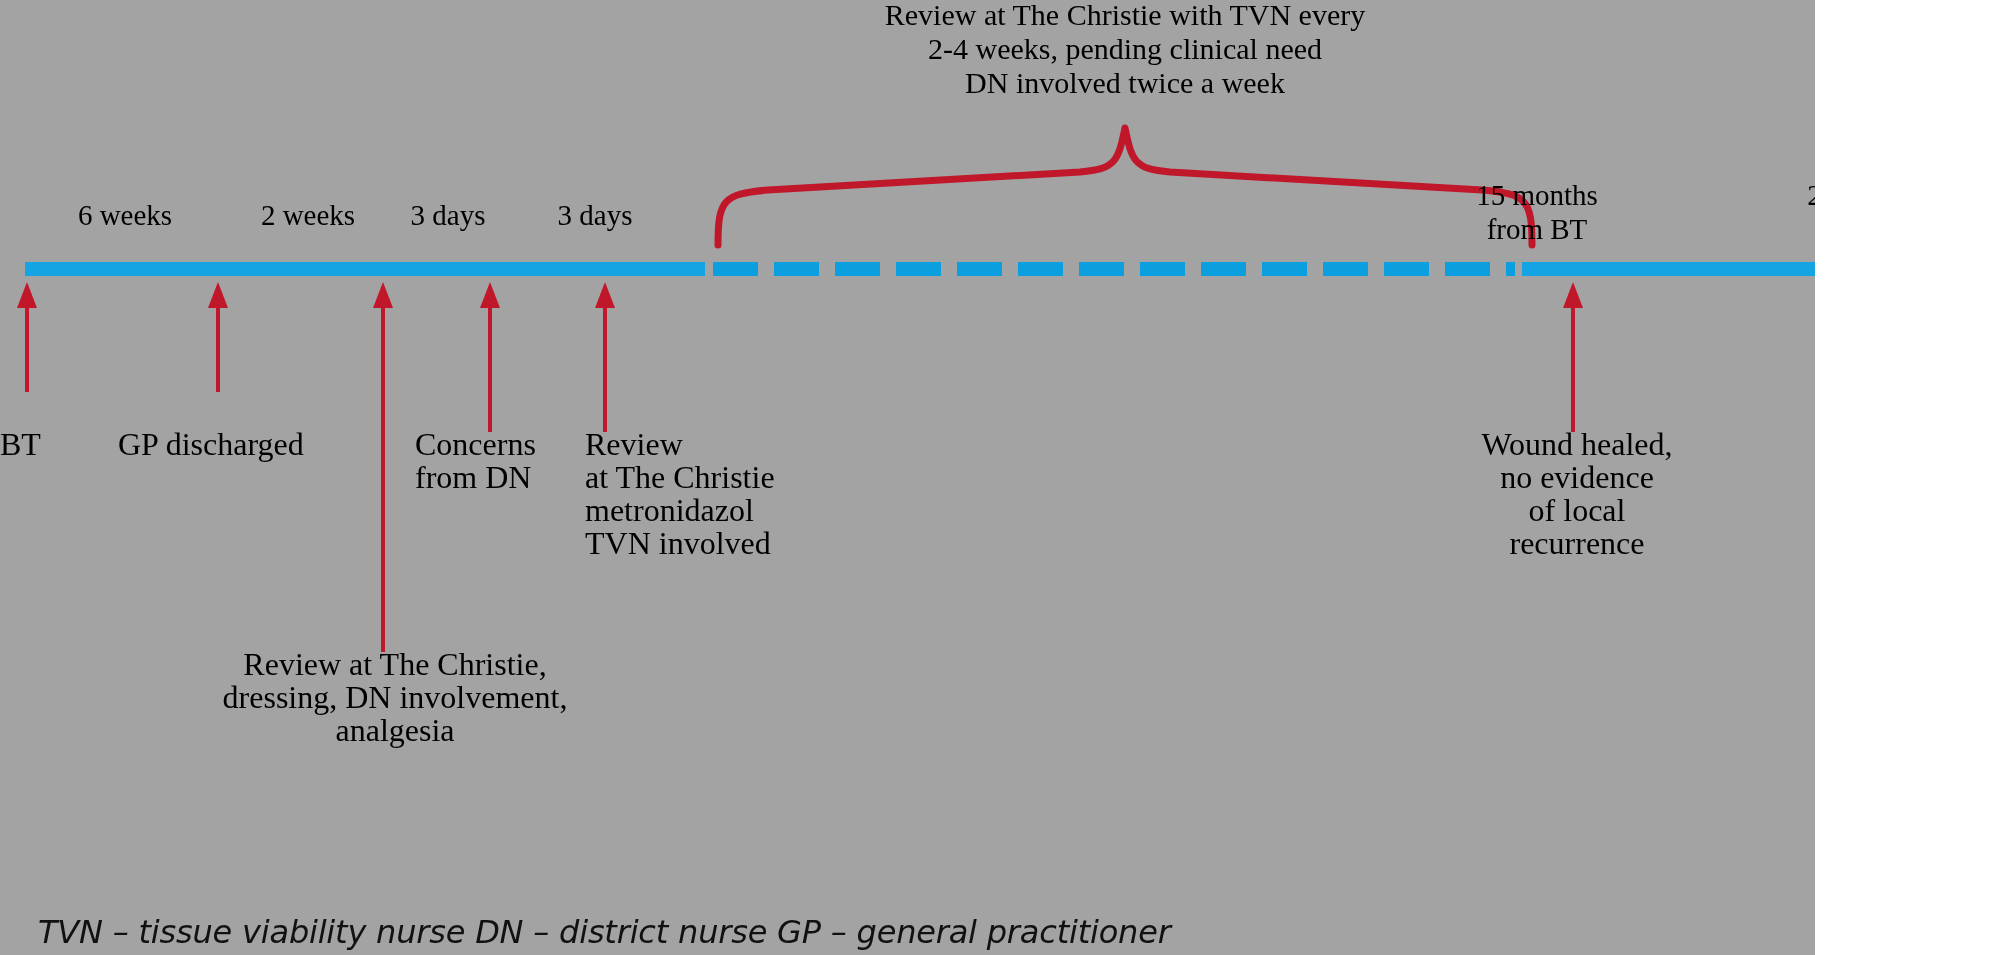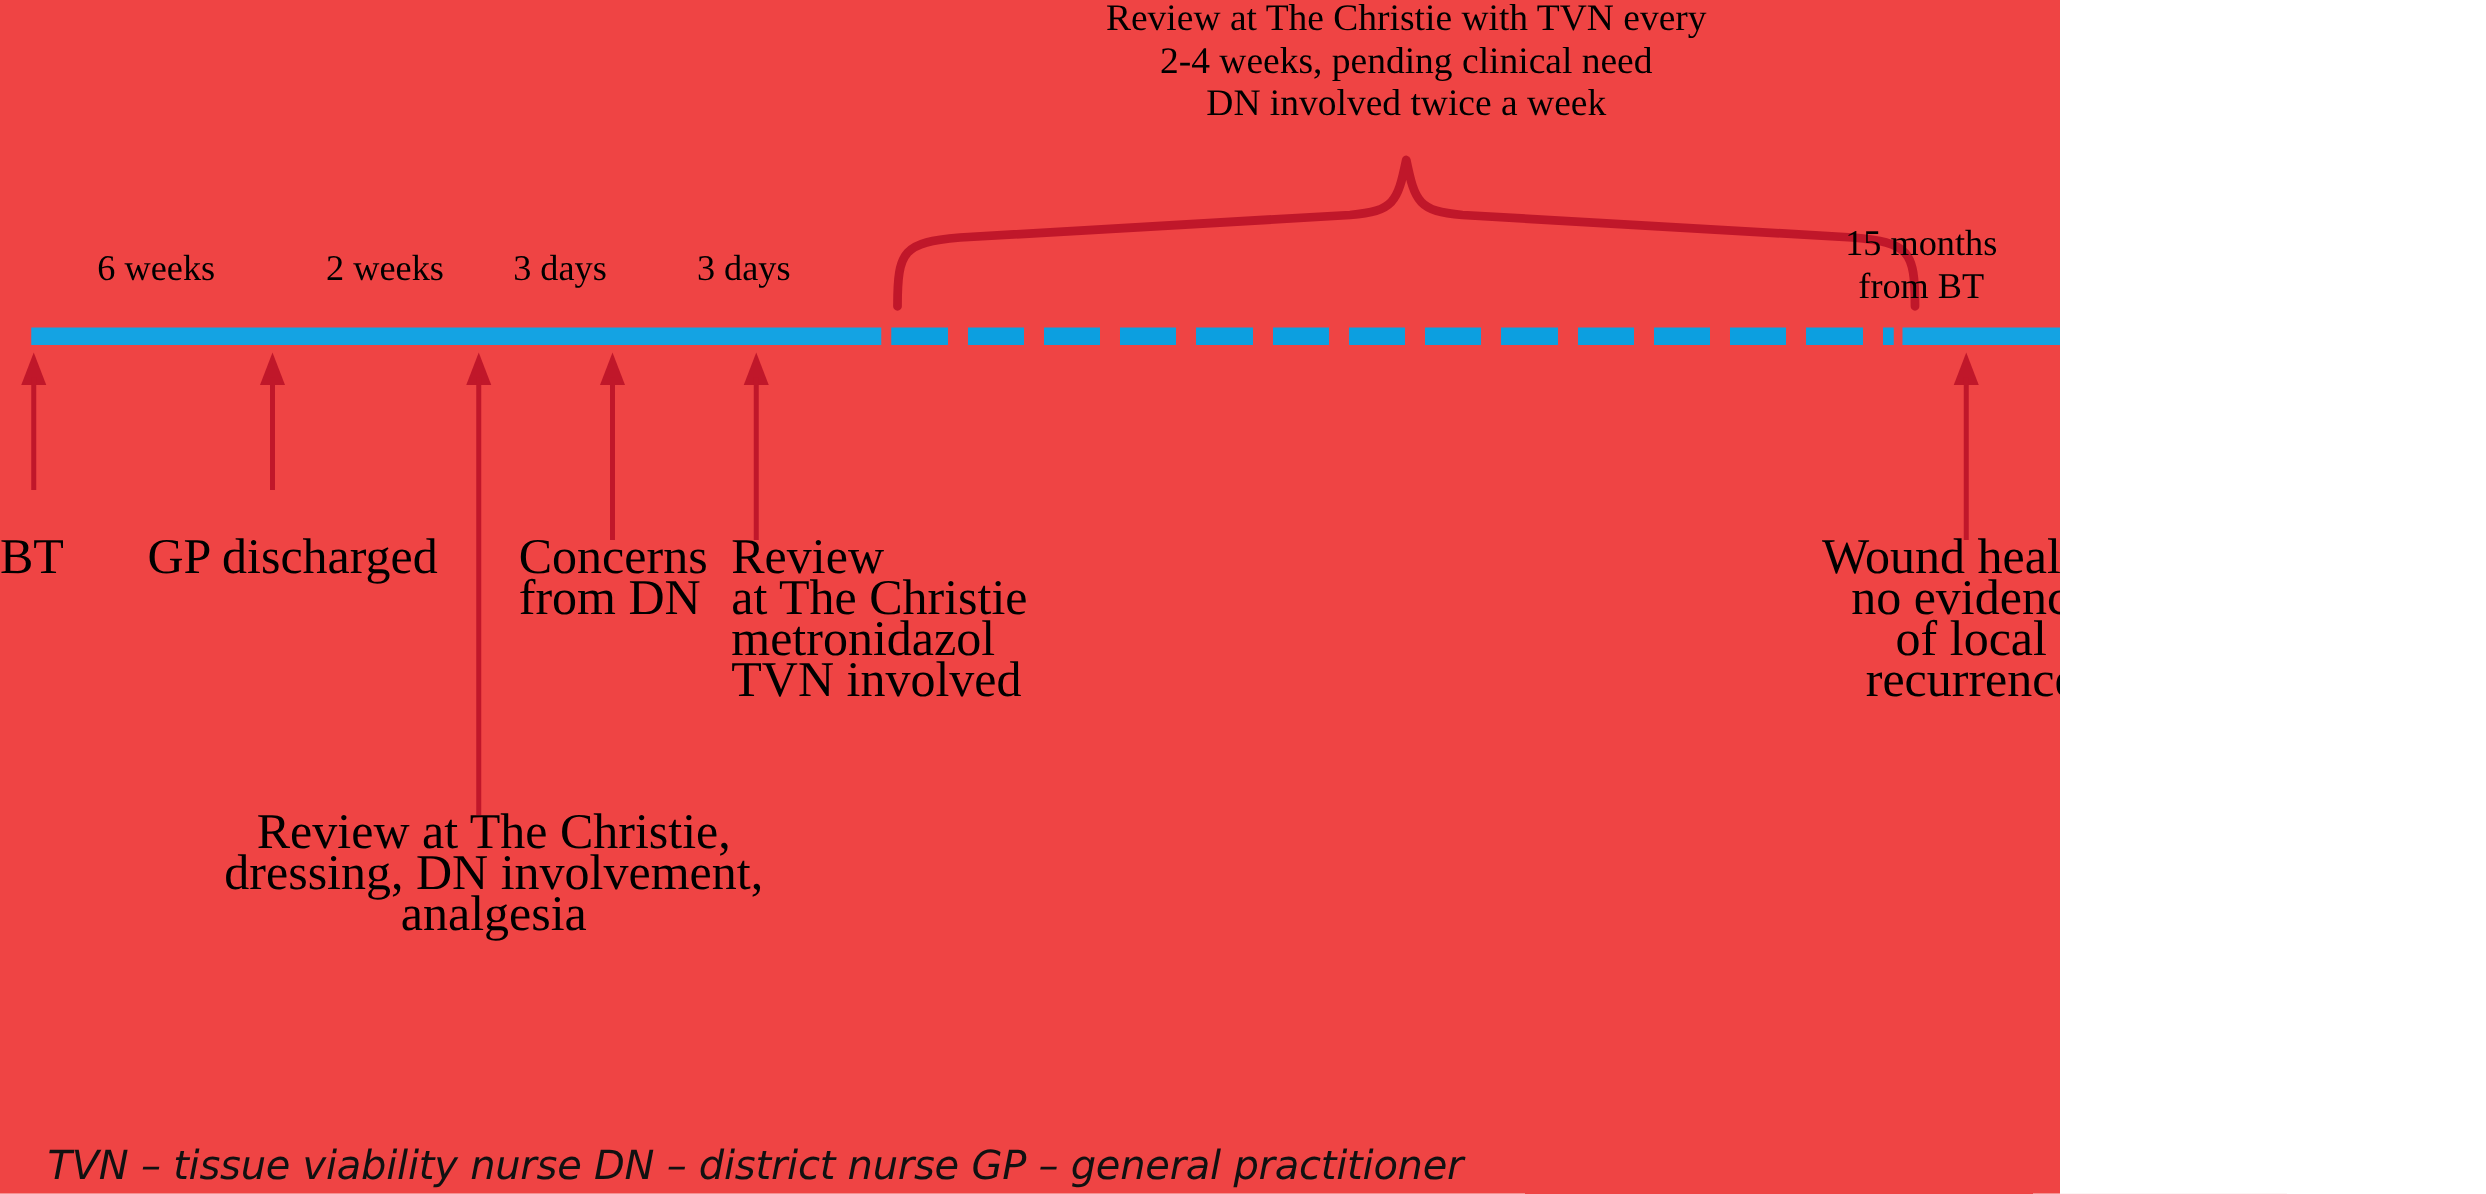--- a/index.html
+++ b/index.html
@@ -7,23 +7,23 @@
     margin: 0;
     padding: 0;
     background: #ffffff;
   }
   body {
     font-family: "Liberation Serif", "DejaVu Serif", serif;
     color: #000000;
   }
   #canvas {
     position: relative;
-    width: 1648px;
+    width: 1815px;
     height: 955px;
-    background: #ef4444;
+    background: #a3a3a3;
     overflow: hidden;
   }
 
   
   .tl-segment {
     position: absolute;
     background: #14a3e3;
   }
   #tl-solid-left {
     left: 25px;
@@ -90,21 +90,21 @@
     width: 0;
     height: 0;
     border-left: 10px solid transparent;
     border-right: 10px solid transparent;
     border-bottom: 26px solid #c0172a;
   }
 
   
   .event-text {
     position: absolute;
-    font-size: 40px;
+    font-size: 32px;
     line-height: 33px;
     white-space: pre-line;
     color: #000;
   }
   .ta-left   { text-align: left; }
   .ta-center { text-align: center; }
 
   
   #brace-caption {
     position: absolute;

